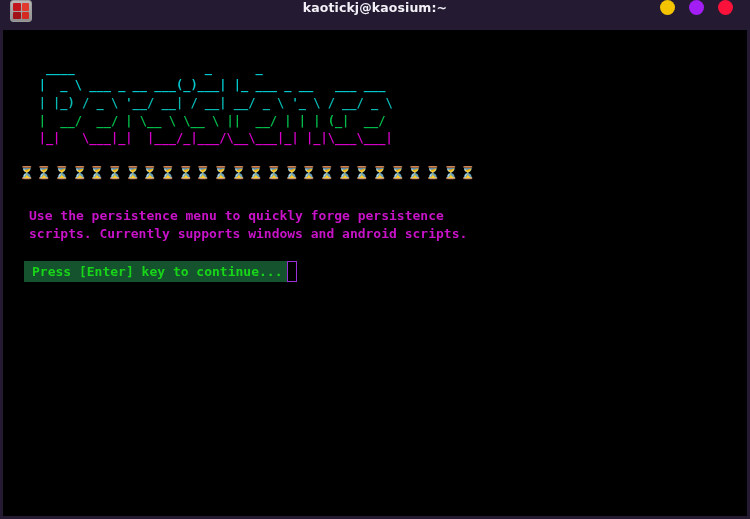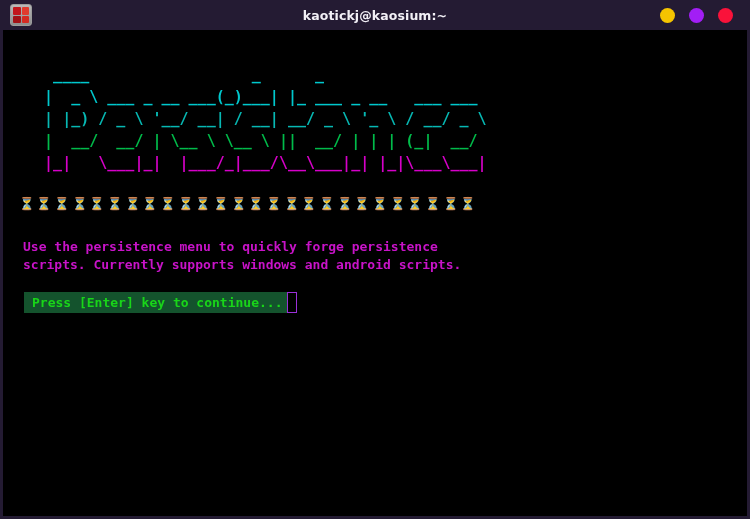--- a/index.html
+++ b/index.html
@@ -22,21 +22,21 @@
     flex-direction: column;
     box-sizing: border-box;
   }
 
   
   .titlebar {
     height: 30px;
     min-height: 30px;
     background: #241b33;
     display: flex;
-    align-items: center;
+    align-items: flex-start;
     position: relative;
     padding: 0 8px;
     box-sizing: border-box;
   }
 
   .app-icon {
     width: 22px;
     height: 22px;
     margin-left: 2px;
     border: 1px solid #9b9b9b;
@@ -102,21 +102,21 @@
     flex: 1;
     background: #000000;
     padding: 12px 0 0 14px;
     box-sizing: border-box;
     overflow: hidden;
   }
 
   
   .banner {
     font-family: "DejaVu Sans Mono", "Liberation Mono", monospace;
-    font-size: 15px;
+    font-size: 12px;
     line-height: 1.47;
     white-space: pre;
     letter-spacing: 0px;
     margin: 0;
     font-weight: 700;
   }
   .banner .l0 { color: #00c8cd; }
   .banner .l1 { color: #00c8cd; }
   .banner .l3 { color: #07b8b3; }
   .banner .l4 { color: #00bb4a; }
@@ -133,21 +133,21 @@
   }
 
   
   .message {
     color: #c813c8;
     font-family: "DejaVu Sans Mono", "Liberation Mono", monospace;
     font-size: 13px;
     font-weight: 700;
     line-height: 1.42;
     white-space: pre-wrap;
-    margin: 26px 0 0 6px;
+    margin: 26px 0 0 12px;
     max-width: 470px;
   }
 
   
   .prompt-wrap {
     margin: 17px 0 0 7px;
     display: inline-flex;
     align-items: stretch;
     height: 21px;
   }

